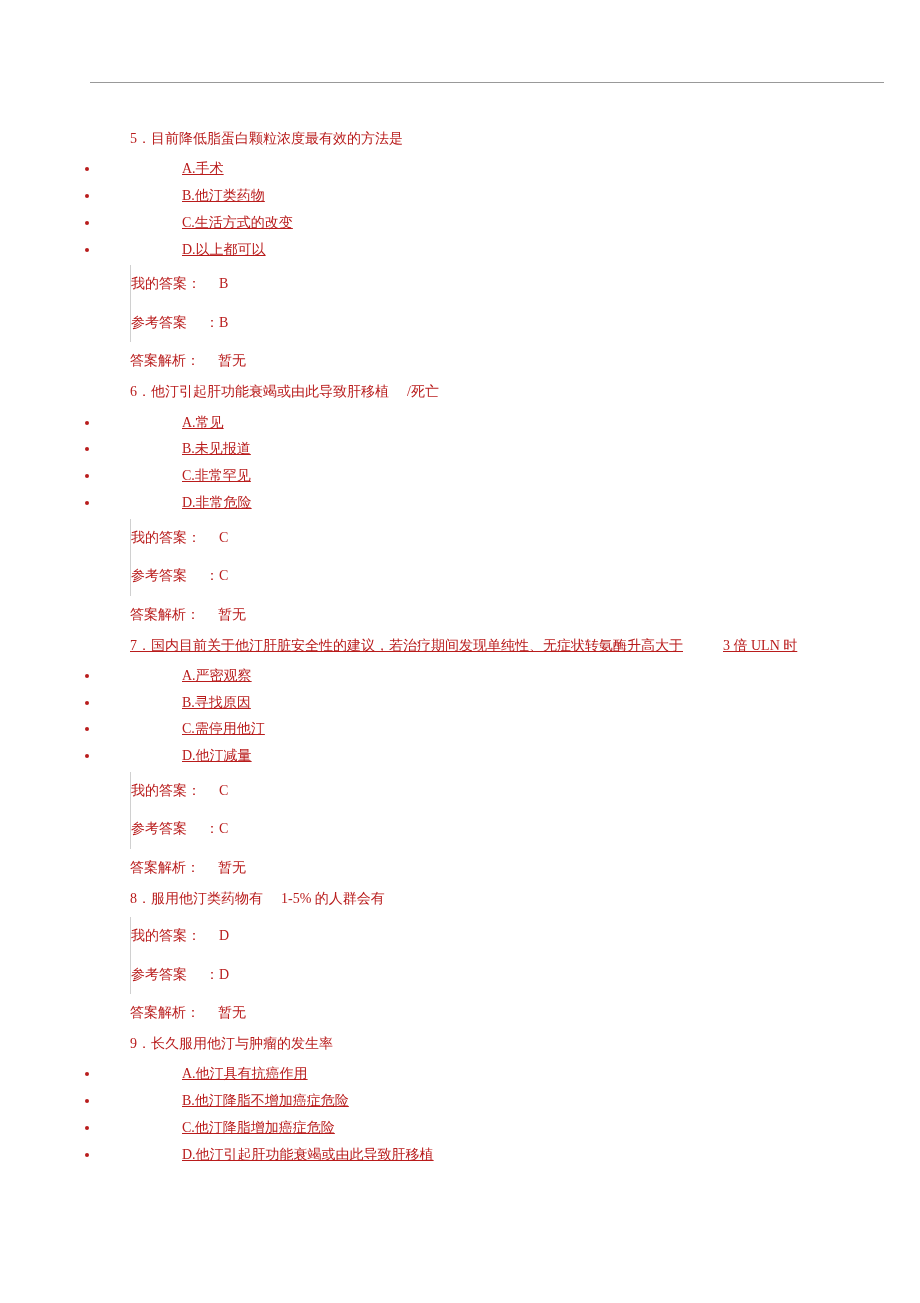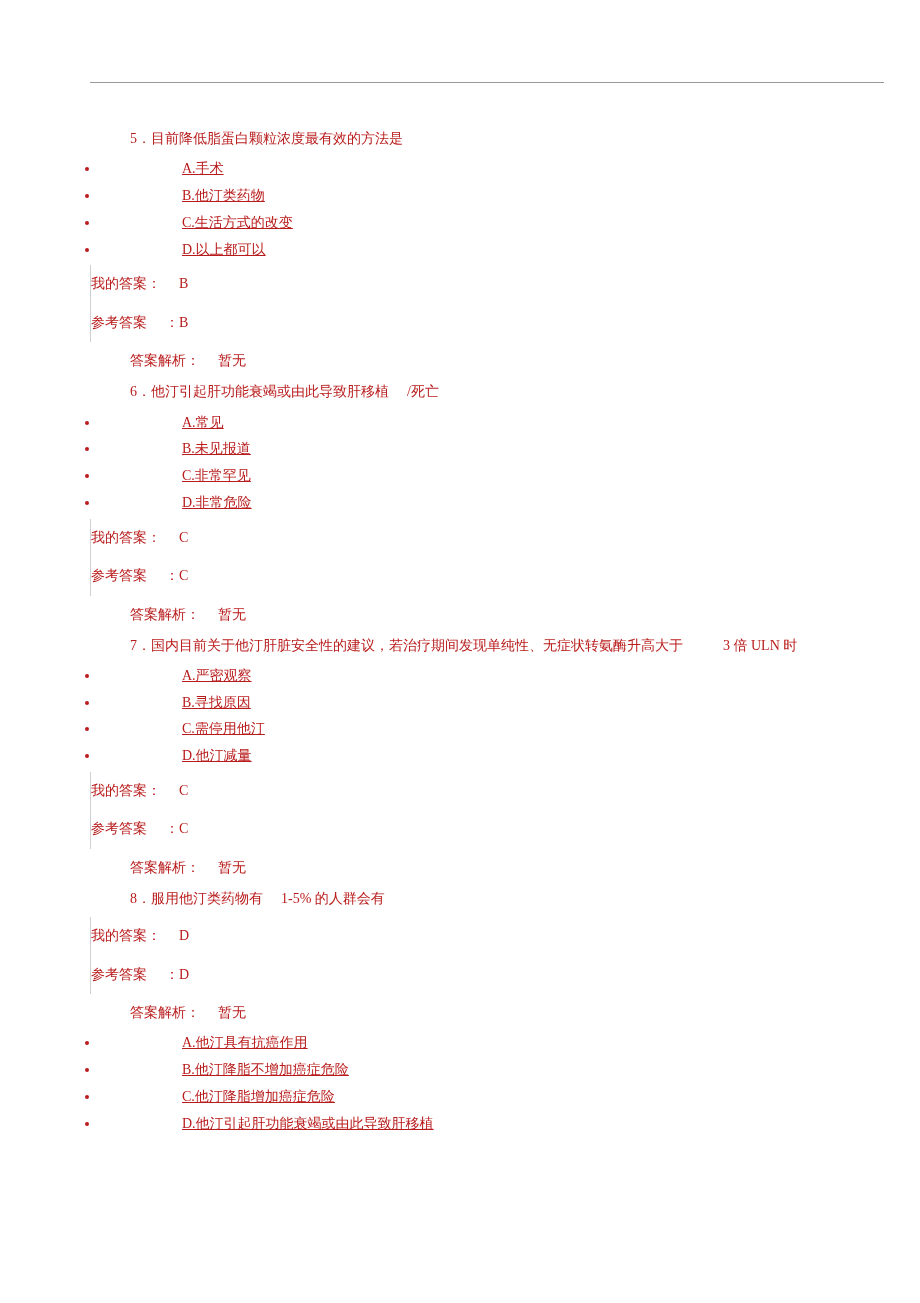--- a/index.html
+++ b/index.html
@@ -44,20 +44,21 @@
     margin: 0;
     text-decoration: underline;
   }
   .options li {
     margin: 3px 0;
     padding-left: 82px;
     line-height: 1.7;
   }
   .answer-block {
     border-left: 1px solid #d0d0d0;
+    margin-left: 40px;
     padding-left: 0;
     margin-top: 4px;
     margin-bottom: 4px;
   }
   .answer-line {
     padding: 8px 0 8px 0;
     line-height: 1.6;
   }
   .label-gap {
     display: inline-block;
@@ -68,20 +69,21 @@
     padding-bottom: 3px;
   }
   .analysis {
     margin-left: 40px;
     margin-top: 6px;
     margin-bottom: 6px;
     line-height: 1.8;
   }
   .q7-line {
     white-space: nowrap;
+    text-decoration: underline;
   }
 </style>
 </head>
 <body>
 
 <div class="page">
   <div class="content">
 
     <div class="q-text">
       <span>5</span><span>．目前降低脂蛋白颗粒浓度最有效的方法是</span>
@@ -154,20 +156,23 @@
         <span>我的答案：</span><span class="label-gap"></span><span>D</span>
       </div>
       <div class="answer-line">
         <span>参考答案</span><span class="label-gap"></span><span>：</span><span>D</span>
       </div>
     </div>
     <div class="analysis">
       <span>答案解析：</span><span class="label-gap"></span><span>暂无</span>
     </div>
 
+    <div class="q-text">
+      <span>9</span><span>．长久服用他汀与肿瘤的发生率</span>
+    </div>
     <ul class="options">
       <li>A.他汀具有抗癌作用</li>
       <li>B.他汀降脂不增加癌症危险</li>
       <li>C.他汀降脂增加癌症危险</li>
       <li>D.他汀引起肝功能衰竭或由此导致肝移植</li>
     </ul>
 
   </div>
 </div>
 

